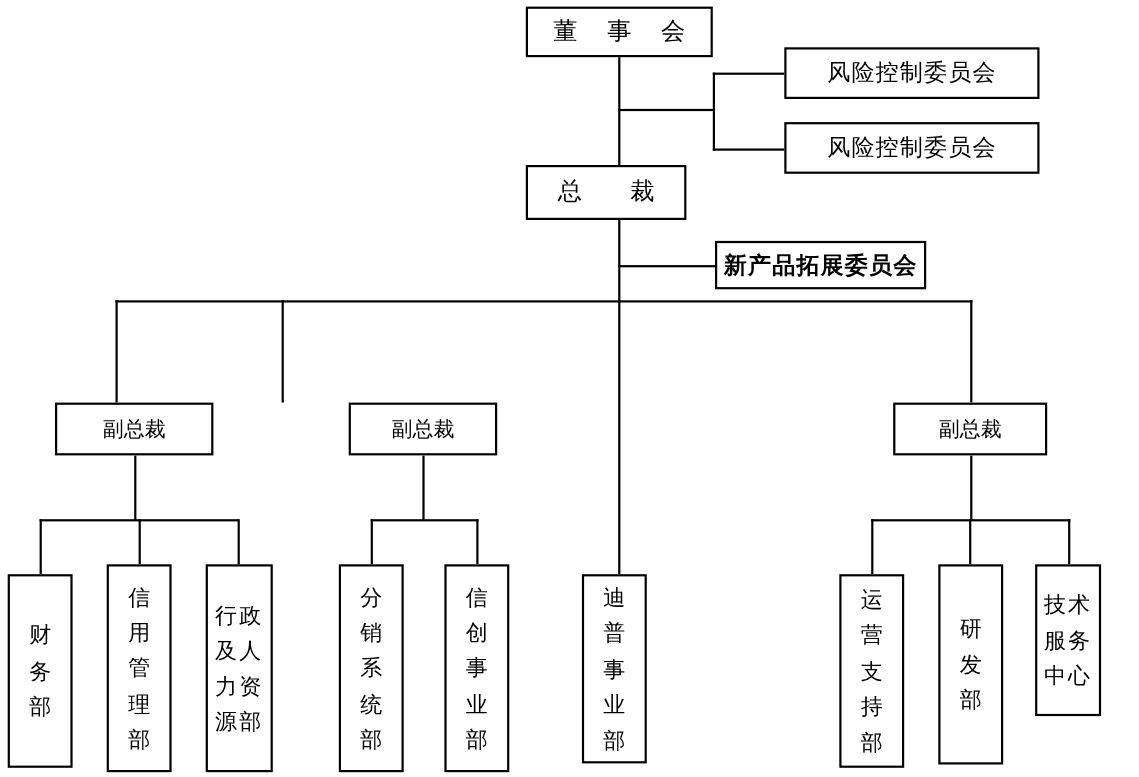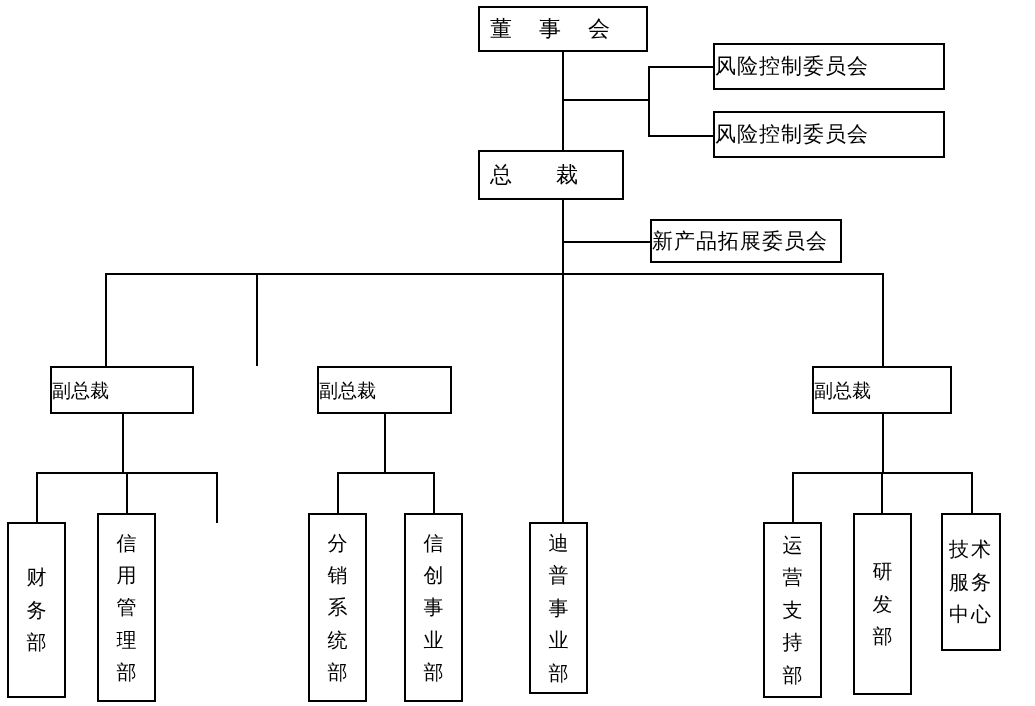--- a/index.html
+++ b/index.html
@@ -15,20 +15,21 @@
     overflow: hidden;
     font-family: "DejaVu Sans", "Liberation Sans", sans-serif;
   }
   .node {
     position: absolute;
     box-sizing: border-box;
     border: 2px solid #000000;
     background: #ffffff;
     display: flex;
     align-items: center;
+    justify-content: center;
     color: #000000;
     z-index: 3;
   }
   .node .label {
     display: block;
     text-align: center;
     line-height: 1.0;
     white-space: pre;
   }
   
@@ -123,21 +124,21 @@
   </div>
 
   <div class="node h-node committee" style="left:713px; top:111px; width:232px; height:47px;">
     <span class="label">风险控制委员会</span>
   </div>
 
   <div class="node h-node wide-space" style="left:478px; top:150px; width:146px; height:50px;">
     <span class="label">总  裁</span>
   </div>
 
-  <div class="node h-node committee" style="left:650px; top:219px; width:192px; height:44px;">
+  <div class="node h-node committee" style="left:650px; top:219px; width:192px; height:44px;font-weight:bold;">
     <span class="label">新产品拓展委员会</span>
   </div>
 
   <div class="node h-node vp" style="left:50px; top:366px; width:144px; height:48px;">
     <span class="label">副总裁</span>
   </div>
 
   <div class="node h-node vp" style="left:317px; top:366px; width:135px; height:48px;">
     <span class="label">副总裁</span>
   </div>
@@ -153,20 +154,26 @@
   </div>
 
   <div class="node v-node" style="left:97px; top:513px; width:59px; height:189px;">
     <span class="label">信
 用
 管
 理
 部</span>
   </div>
 
+  <div class="node v-node two-col" style="left:187px; top:513px; width:61px; height:189px;">
+    <span class="label">行政
+及人
+力资
+源部</span>
+  </div>
 
   <div class="node v-node" style="left:308px; top:513px; width:59px; height:189px;">
     <span class="label">分
 销
 系
 统
 部</span>
   </div>
 
   <div class="node v-node" style="left:404px; top:513px; width:59px; height:189px;">

